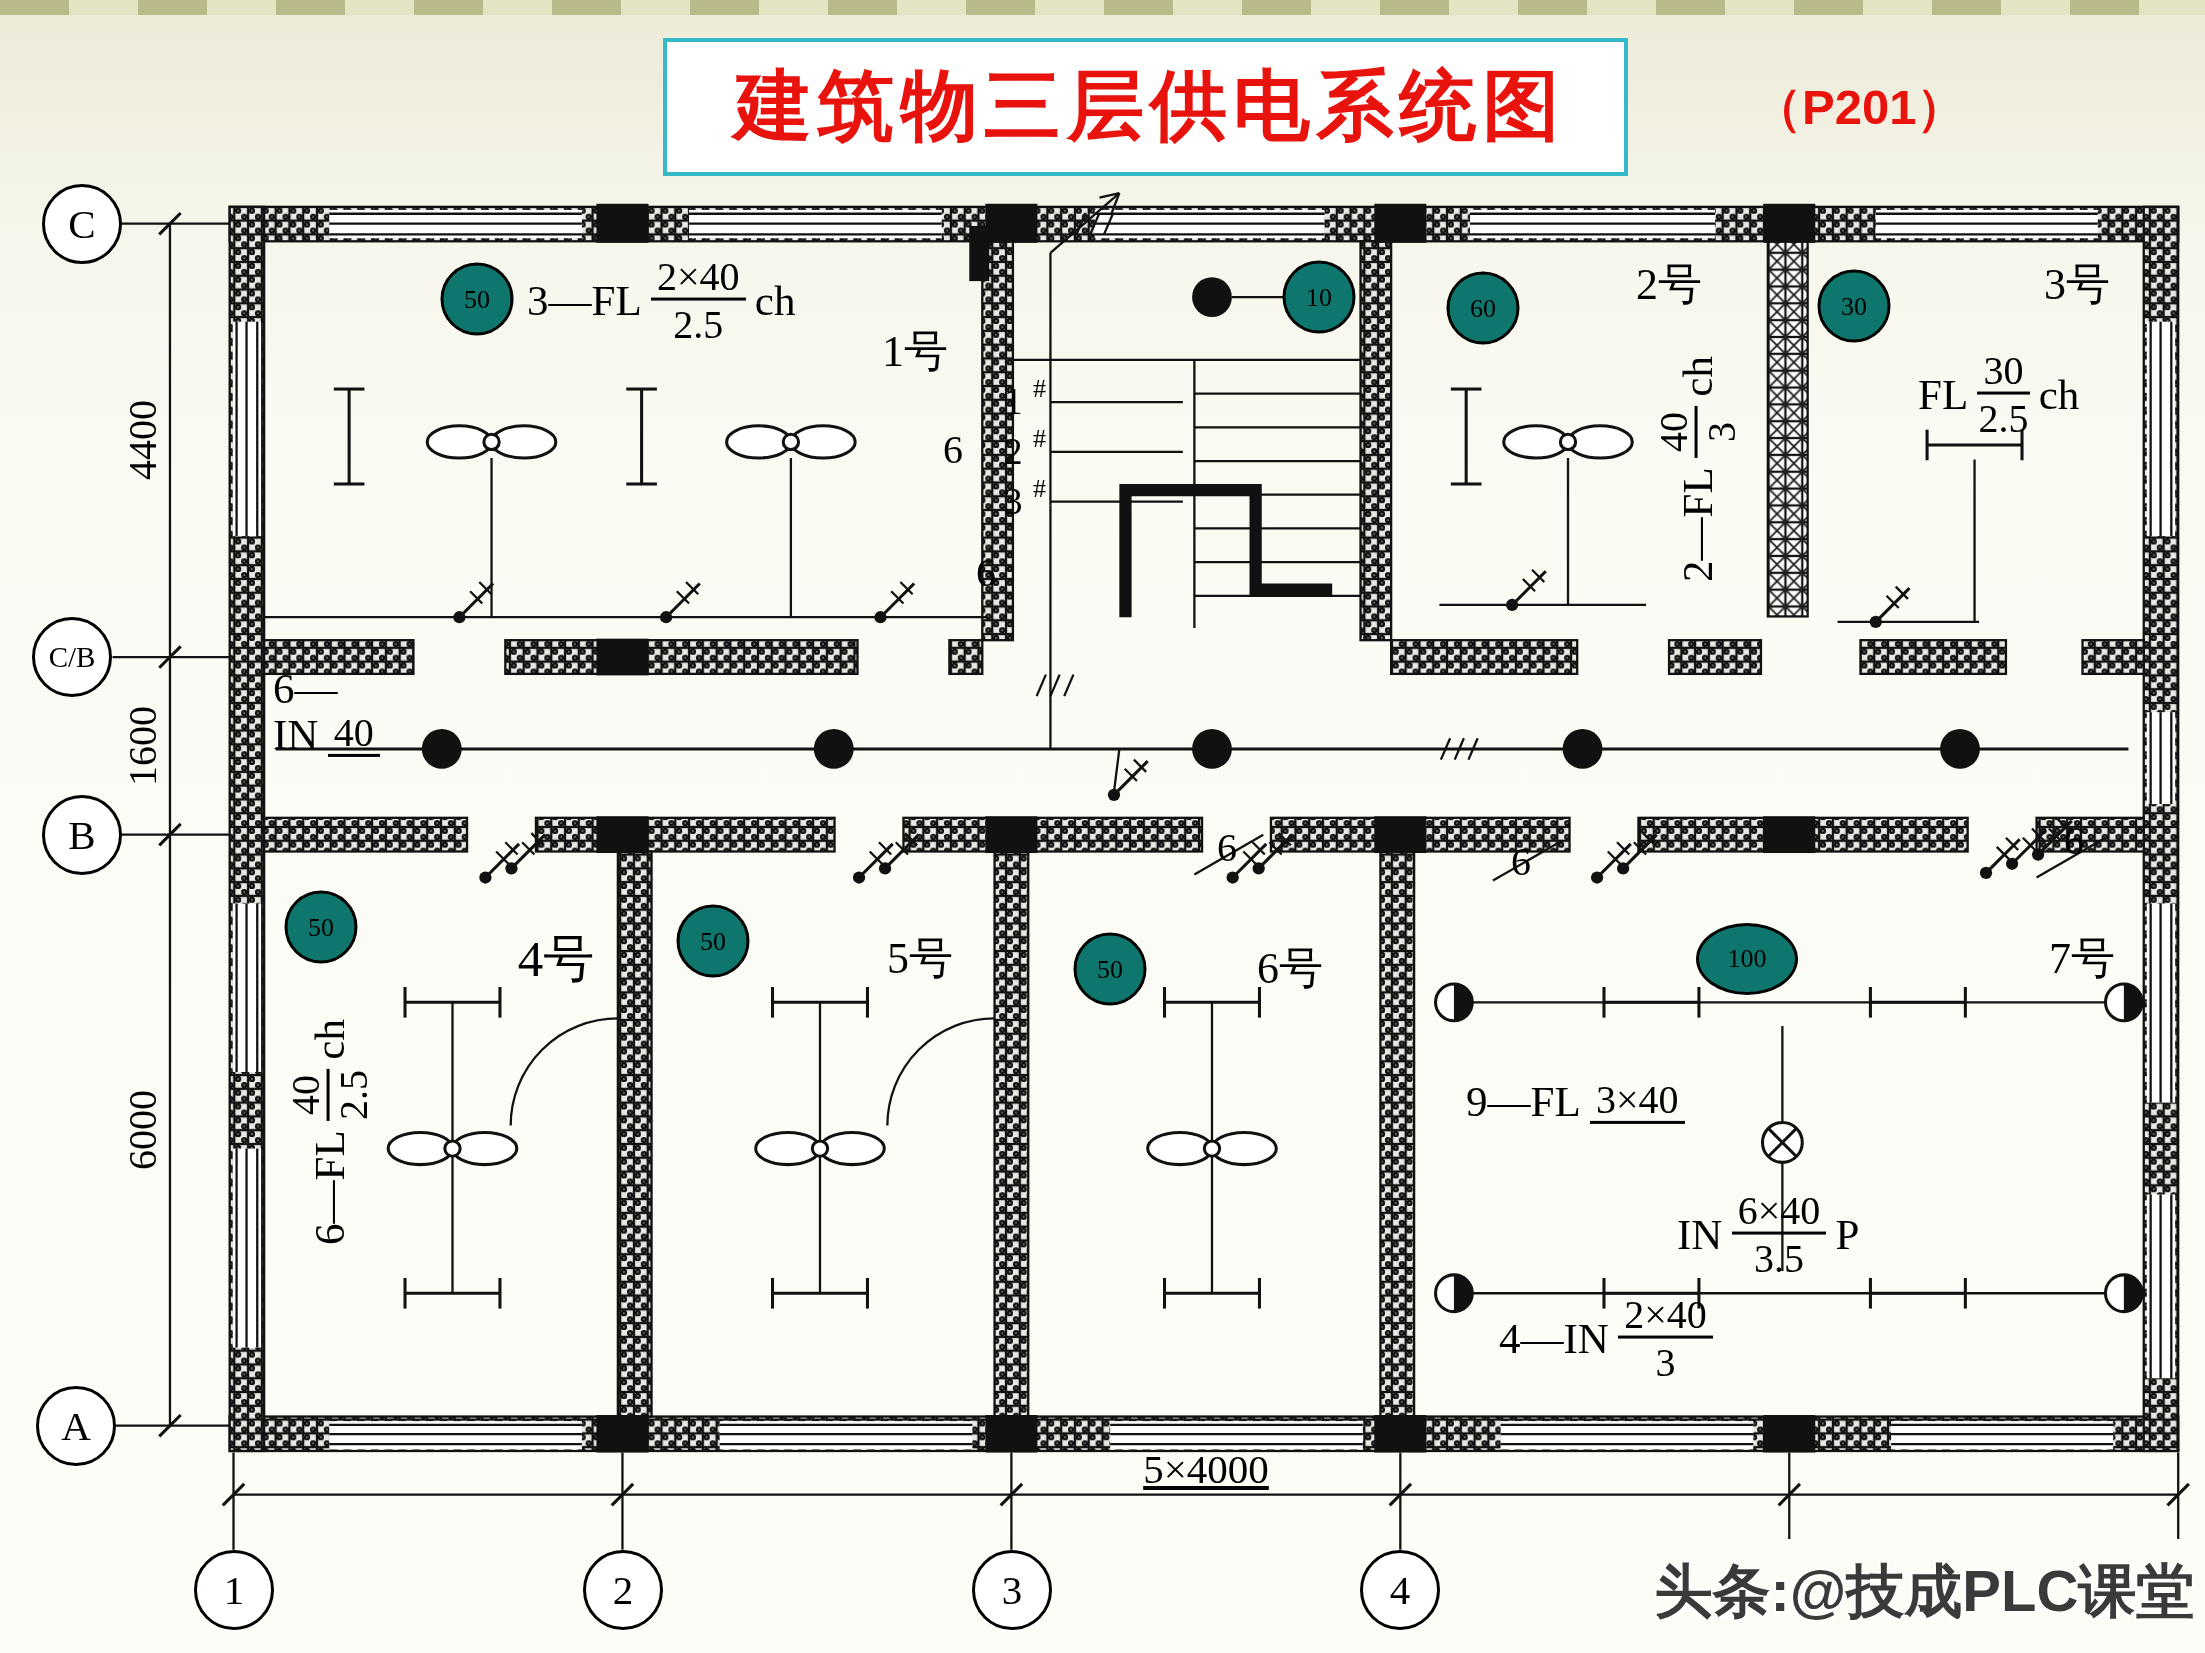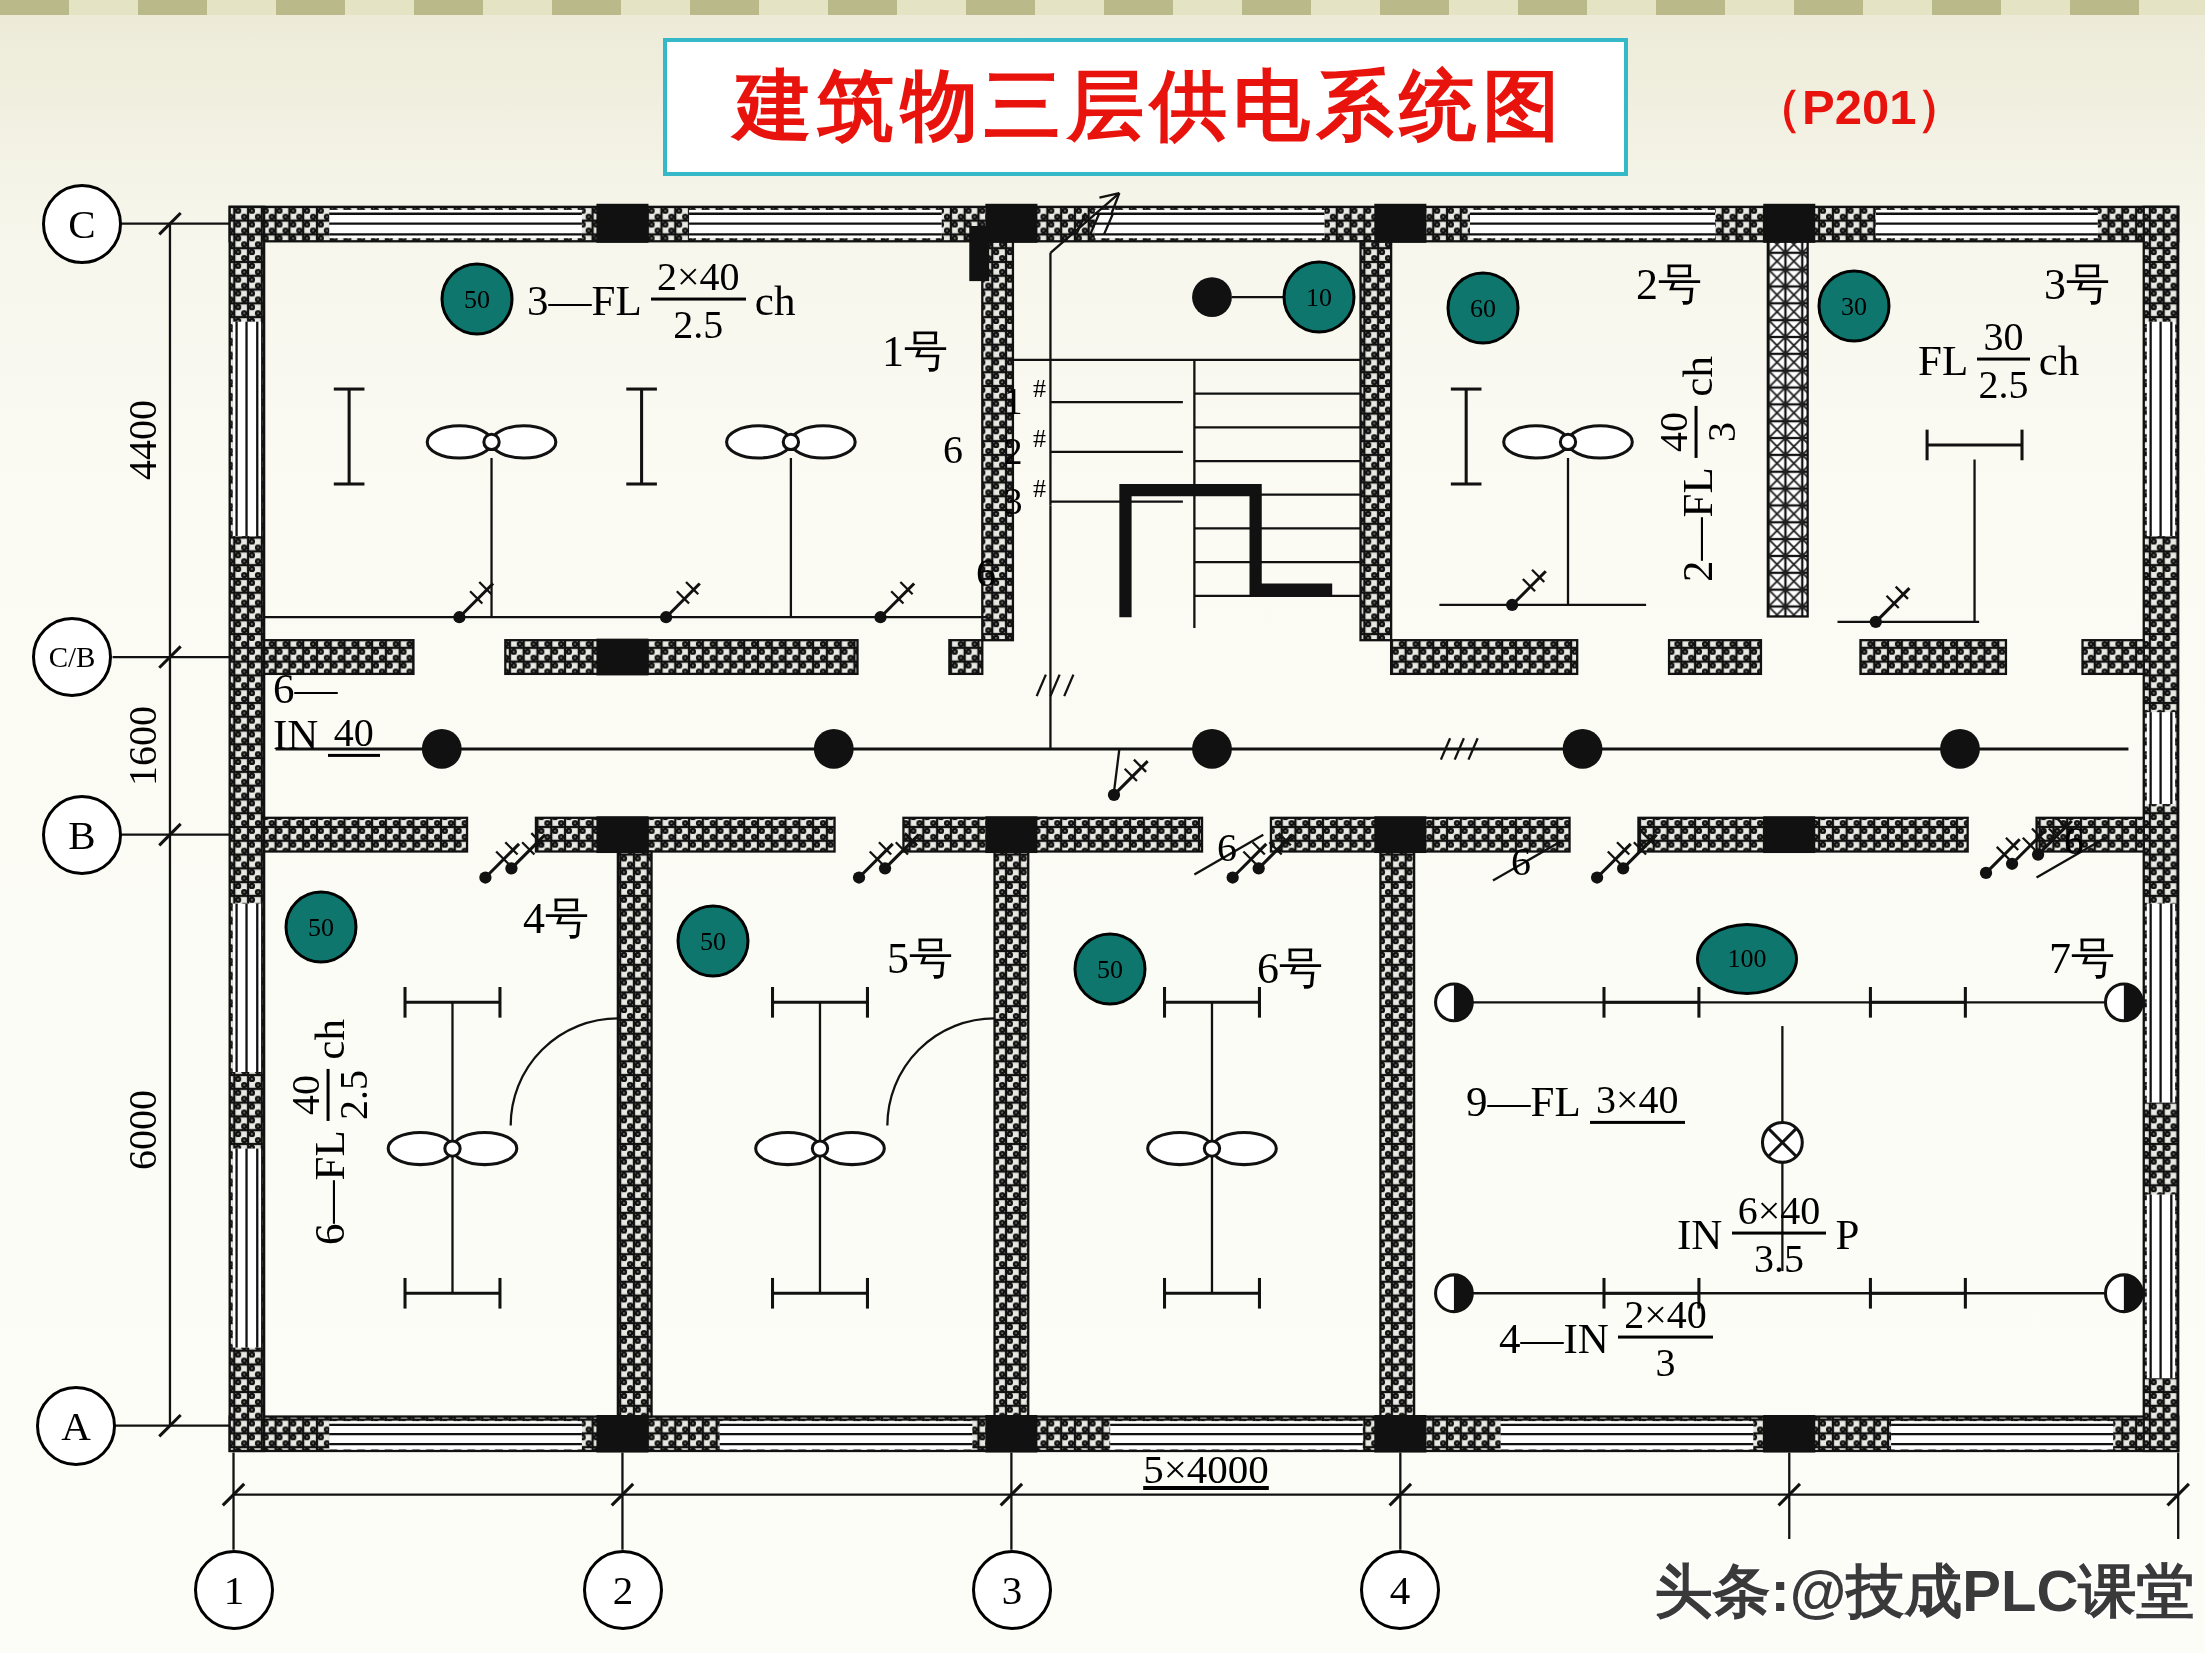--- a/index.html
+++ b/index.html
@@ -413,21 +413,21 @@
 <div class="badge" style="left:1483px;top:308px">60</div>
 <div class="badge" style="left:1854px;top:306px">30</div>
 <div class="badge" style="left:321px;top:927px">50</div>
 <div class="badge" style="left:713px;top:941px">50</div>
 <div class="badge" style="left:1110px;top:969px">50</div>
 <div class="badge wide" style="left:1747px;top:959px">100</div>
 
 <div class="lbl" style="left:915px;top:352px;font-size:44px">1号</div>
 <div class="lbl" style="left:1669px;top:285px;font-size:44px">2号</div>
 <div class="lbl" style="left:2077px;top:285px;font-size:44px">3号</div>
-<div class="lbl" style="left:556px;top:919px;font-size:44px">4号</div>
+<div class="lbl" style="left:556px;top:959px;font-size:51px">4号</div>
 <div class="lbl" style="left:920px;top:959px;font-size:44px">5号</div>
 <div class="lbl" style="left:1290px;top:969px;font-size:44px">6号</div>
 <div class="lbl" style="left:2082px;top:959px;font-size:44px">7号</div>
 
 <div class="lbl" style="left:1025px;top:401px;font-size:37px">
     <span>1</span>
     <sup class="mk">#</sup>
   </div>
 <div class="lbl" style="left:1025px;top:451px;font-size:37px">
     <span>2</span>
@@ -455,21 +455,21 @@
 
 <div class="lbl rot" style="left:1697px;top:469px">
   <span>2—FL</span>
   <span class="frac">
       <span class="num">40</span>
       <span class="den">3</span>
     </span>
   <span>ch</span>
 </div>
 
-<div class="lbl left" style="left:1918px;top:360px">
+<div class="lbl left" style="left:1918px;top:394px">
   <span>FL</span>
   <span class="frac">
       <span class="num">30</span>
       <span class="den">2.5</span>
     </span>
   <span>ch</span>
 </div>
 
 <div class="lbl left" style="left:273px;top:688px">6—</div>
 <div class="lbl left" style="left:273px;top:734px">

